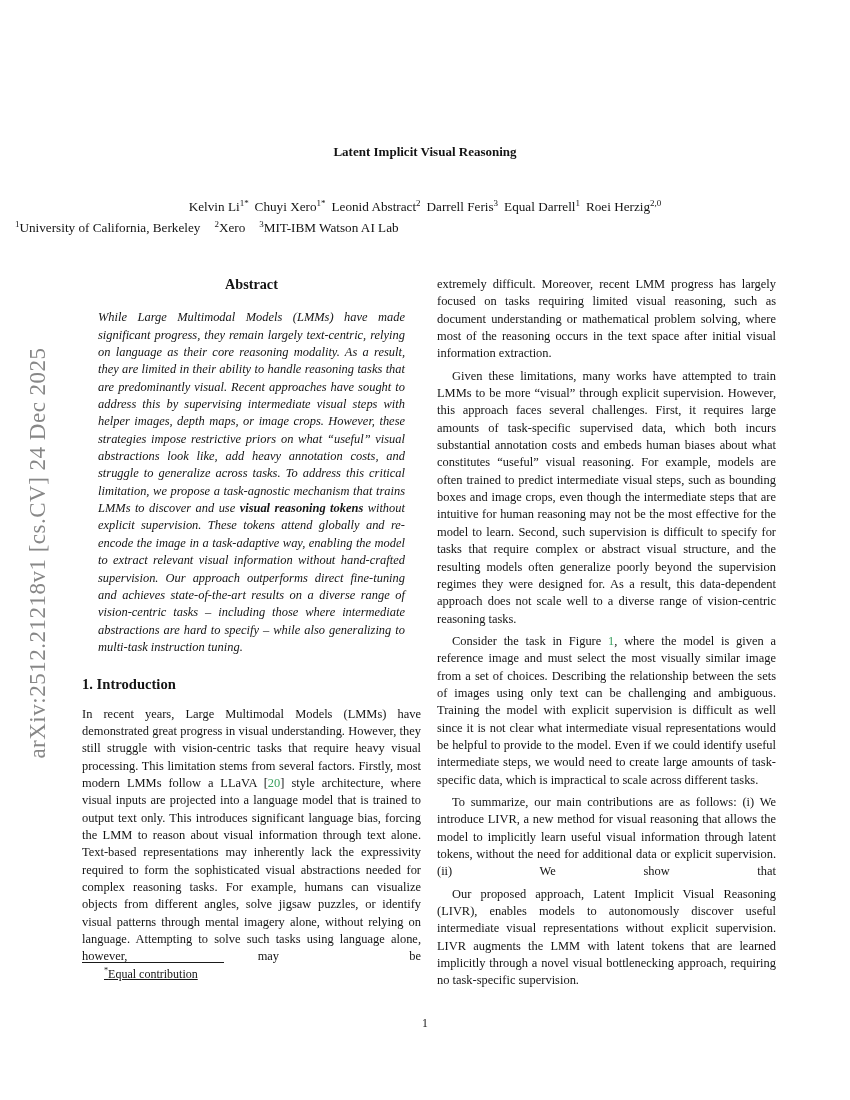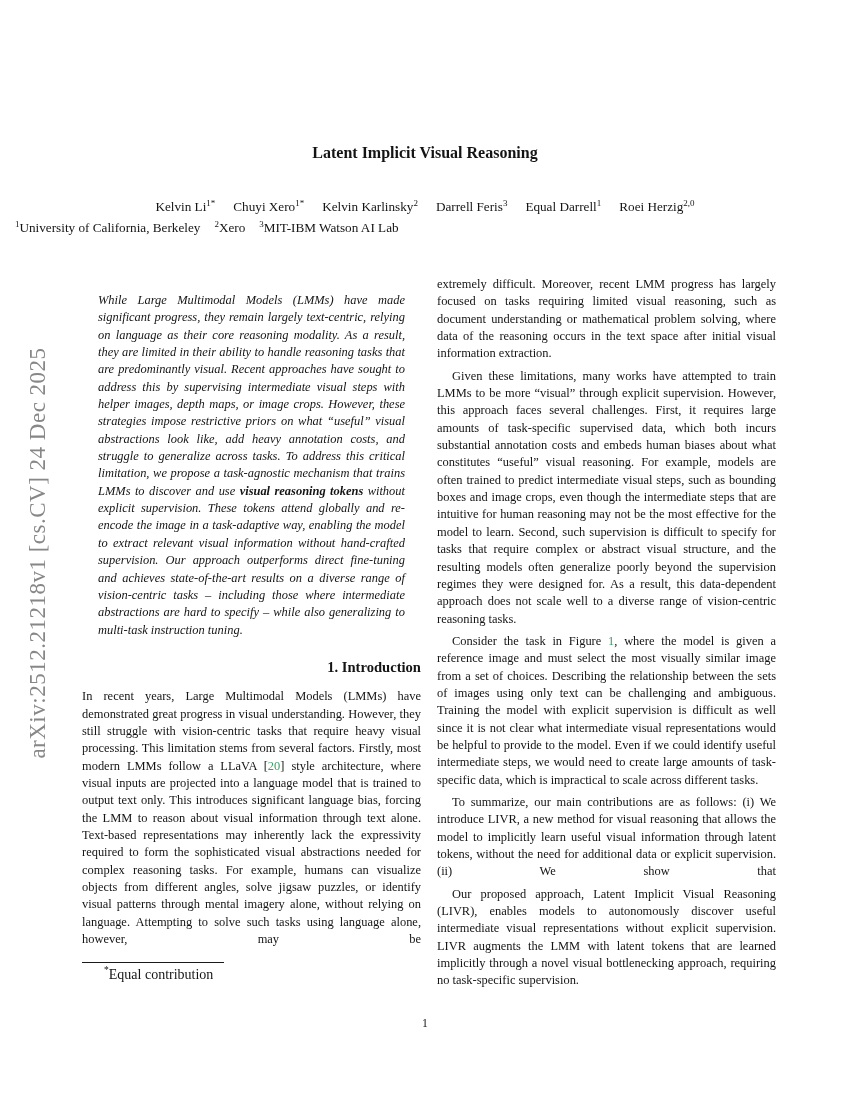--- a/index.html
+++ b/index.html
@@ -26,32 +26,32 @@
     font-size: 23px;
     letter-spacing: 0.5px;
     color: #878787;
   }
   .paper-title {
     position: absolute;
     top: 144px;
     left: 0;
     width: 100%;
     text-align: center;
-    font-size: 16px;
+    font-size: 13px;
     font-weight: bold;
   }
   .authors-line {
     position: absolute;
     top: 199px;
     left: 0;
     width: 100%;
     text-align: center;
     font-size: 13.2px;
   }
-  .authors-line .author { margin: 0 9px; white-space: nowrap; }
+  .authors-line .author { margin: 0 3px; white-space: nowrap; }
   .affil-line {
     position: absolute;
     top: 220px;
     left: 8px;
     width: 100%;
     text-align: left;
     font-size: 13.2px;
   }
   .affil-line .affil { margin: 0 7px; white-space: nowrap; }
   sup {
@@ -76,21 +76,21 @@
     margin: 0 0 13px 0;
   }
   .abstract-body {
     font-style: italic;
     margin: 16px;
   }
   .abstract-body .bold-seg { font-weight: bold; }
   .section-heading {
     font-size: 14.6px;
     font-weight: bold;
-    text-align: right;
+    text-align: left;
     margin: 20px 0 12px 0;
   }
   .para {
     margin: 0 0 5px 0;
   }
   .para.indent { text-indent: 15px; }
   .para.runover { text-align-last: justify; }
   .cite-link, .fig-link {
     color: #3aa05f;
     text-decoration: none;
@@ -100,57 +100,59 @@
     left: 82px;
     top: 962px;
     width: 339px;
   }
   .footnote-rule {
     width: 142px;
     border-top: 1px solid #1a1a1a;
     margin: 0 0 4px 0;
   }
   .footnote-text {
-    font-size: 14px;
+    font-size: 12px;
     padding-left: 22px;
+    text-decoration: underline;
   }
   .page-number {
     position: absolute;
     top: 1016px;
     left: 0;
     width: 100%;
     text-align: center;
     font-size: 11.8px;
   }
 </style>
 </head>
 <body>
 
 <div class="page">
 
   <div class="watermark">arXiv:2512.21218v1  [cs.CV]  24 Dec 2025</div>
 
   <div class="paper-title">Latent Implicit Visual Reasoning</div>
 
   <div class="authors-line">
-    <span class="author"><span>Kelvin Li</span><sup>1*</sup></span><span class="author"><span>Chuyi Xero</span><sup>1*</sup></span><span class="author"><span>Kelvin Karlinsky</span><sup>2</sup></span><span class="author"><span>Darrell Feris</span><sup>3</sup></span><span class="author"><span>Equal Darrell</span><sup>1</sup></span><span class="author"><span>Roei Herzig</span><sup>2,0</sup></span>
+    <span class="author"><span>Kelvin Li</span><sup>1*</sup></span><span class="author"><span>Chuyi Xero</span><sup>1*</sup></span><span class="author"><span>Leonid Abstract</span><sup>2</sup></span><span class="author"><span>Darrell Feris</span><sup>3</sup></span><span class="author"><span>Equal Darrell</span><sup>1</sup></span><span class="author"><span>Roei Herzig</span><sup>2,0</sup></span>
   </div>
 
   <div class="affil-line">
     <span class="affil"><sup>1</sup><span>University of California, Berkeley</span></span><span class="affil"><sup>2</sup><span>Xero</span></span><span class="affil"><sup>3</sup><span>MIT-IBM Watson AI Lab</span></span>
   </div>
 
   <div class="col col-left">
+    <div class="abstract-heading">Abstract</div>
     <p class="abstract-body"><span>While Large Multimodal Models (LMMs) have made significant progress, they remain largely text-centric, relying on language as their core reasoning modality. As a result, they are limited in their ability to handle reasoning tasks that are predominantly visual. Recent approaches have sought to address this by supervising intermediate visual steps with helper images, depth maps, or image crops. However, these strategies impose restrictive priors on what “useful” visual abstractions look like, add heavy annotation costs, and struggle to generalize across tasks. To address this critical limitation, we propose a task-agnostic mechanism that trains LMMs to discover and use </span><span class="bold-seg">visual reasoning tokens</span><span> without explicit supervision. These tokens attend globally and re-encode the image in a task-adaptive way, enabling the model to extract relevant visual information without hand-crafted supervision. Our approach outperforms direct fine-tuning and achieves state-of-the-art results on a diverse range of vision-centric tasks – including those where intermediate abstractions are hard to specify – while also generalizing to multi-task instruction tuning.</span></p>
     <div class="section-heading">1. Introduction</div>
     <p class="para runover"><span>In recent years, Large Multimodal Models (LMMs) have demonstrated great progress in visual understanding. However, they still struggle with vision-centric tasks that require heavy visual processing. This limitation stems from several factors. Firstly, most modern LMMs follow a LLaVA [</span><a class="cite-link" href="#">20</a><span>] style architecture, where visual inputs are projected into a language model that is trained to output text only. This introduces significant language bias, forcing the LMM to reason about visual information through text alone. Text-based representations may inherently lack the expressivity required to form the sophisticated visual abstractions needed for complex reasoning tasks. For example, humans can visualize objects from different angles, solve jigsaw puzzles, or identify visual patterns through mental imagery alone, without relying on language. Attempting to solve such tasks using language alone, however, may be</span></p>
   </div>
 
   <div class="col col-right">
-    <p class="para">extremely difficult.  Moreover, recent LMM progress has largely focused on tasks requiring limited visual reasoning, such as document understanding or mathematical problem solving, where data of the reasoning occurs in the text space after initial visual information extraction.</p>
+    <p class="para">extremely difficult.  Moreover, recent LMM progress has largely focused on tasks requiring limited visual reasoning, such as document understanding or mathematical problem solving, where most of the reasoning occurs in the text space after initial visual information extraction.</p>
     <p class="para indent">Given these limitations, many works have attempted to train LMMs to be more “visual” through explicit supervision. However, this approach faces several challenges. First, it requires large amounts of task-specific supervised data, which both incurs substantial annotation costs and embeds human biases about what constitutes “useful” visual reasoning. For example, models are often trained to predict intermediate visual steps, such as bounding boxes and image crops, even though the intermediate steps that are intuitive for human reasoning may not be the most effective for the model to learn. Second, such supervision is difficult to specify for tasks that require complex or abstract visual structure, and the resulting models often generalize poorly beyond the supervision regimes they were designed for. As a result, this data-dependent approach does not scale well to a diverse range of vision-centric reasoning tasks.</p>
     <p class="para indent"><span>Consider the task in Figure </span><a class="fig-link" href="#">1</a><span>, where the model is given a reference image and must select the most visually similar image from a set of choices. Describing the relationship between the sets of images using only text can be challenging and ambiguous. Training the model with explicit supervision is difficult as well since it is not clear what intermediate visual representations would be helpful to provide to the model. Even if we could identify useful intermediate steps, we would need to create large amounts of task-specific data, which is impractical to scale across different tasks.</span></p>
     <p class="para indent runover">To summarize, our main contributions are as follows: (i) We introduce LIVR, a new method for visual reasoning that allows the model to implicitly learn useful visual information through latent tokens, without the need for additional data or explicit supervision.  (ii) We show that</p>
     <p class="para indent">Our proposed approach, Latent Implicit Visual Reasoning (LIVR), enables models to autonomously discover useful intermediate visual representations without explicit supervision. LIVR augments the LMM with latent tokens that are learned implicitly through a novel visual bottlenecking approach, requiring no task-specific supervision.</p>
   </div>
 
   <div class="footnote-block">
     <div class="footnote-rule"></div>
     <div class="footnote-text"><sup>*</sup><span>Equal contribution</span></div>
   </div>

